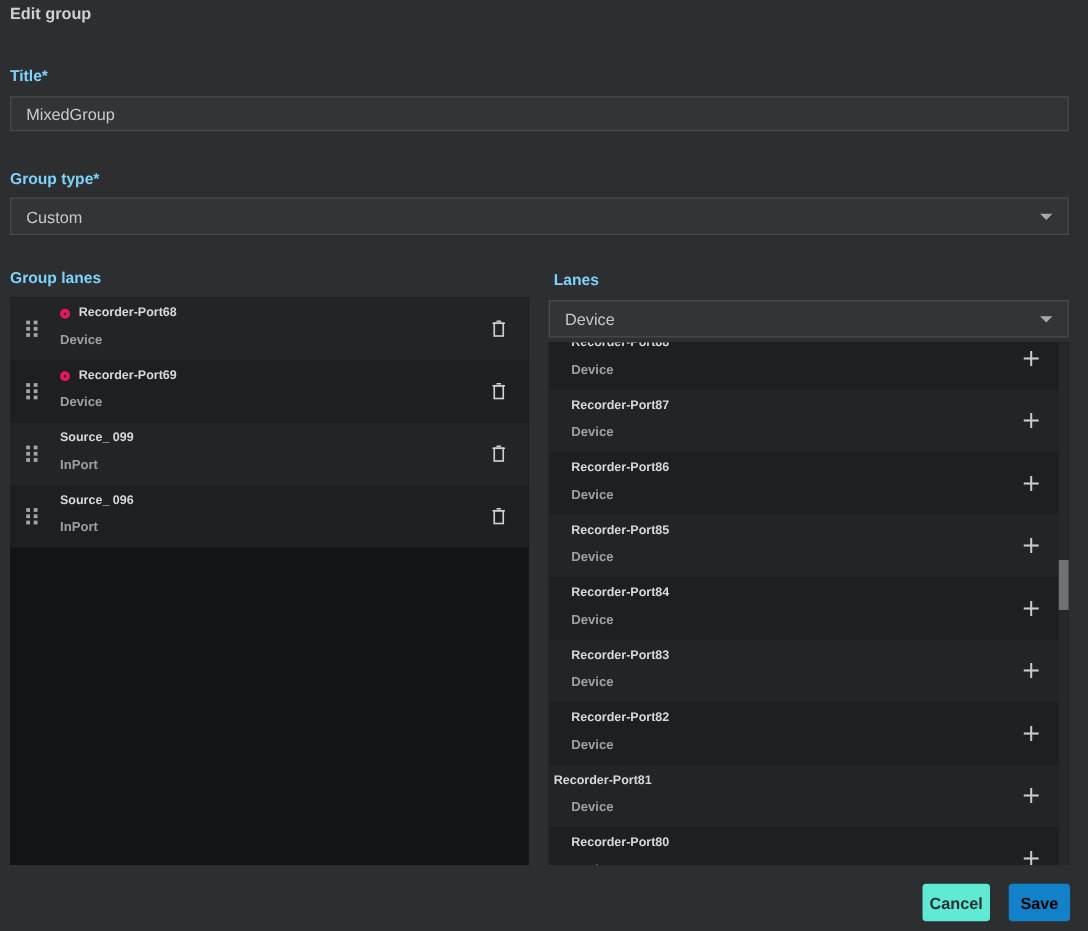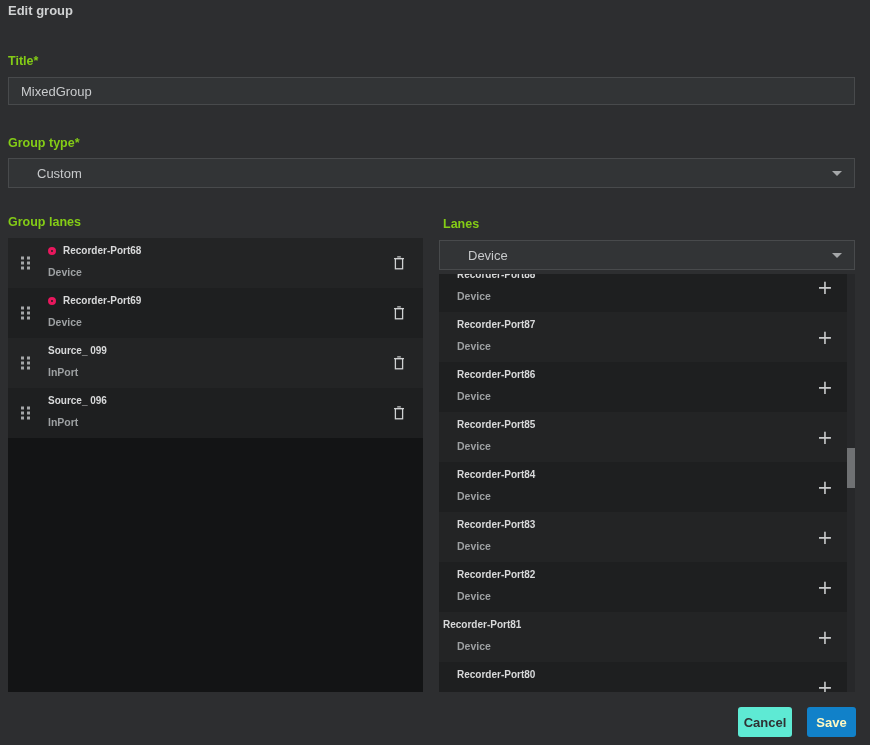--- a/index.html
+++ b/index.html
@@ -3,36 +3,36 @@
 <meta charset="utf-8">
 <style>
   * { margin:0; padding:0; box-sizing:border-box; }
   html,body { background:#2d2e30; }
   .page {
     position:relative; width:870px; height:745px;
     background:#2d2e30; overflow:hidden;
     font-family:"Liberation Sans", sans-serif;
   }
   .heading { position:absolute; left:8px; top:3px; font-size:13px; font-weight:bold; color:#d0d2d3; }
-  .field-label { position:absolute; font-size:12.5px; font-weight:bold; color:#84cc16; }
+  .field-label { position:absolute; font-size:12.5px; font-weight:bold; color:#7dd3fc; }
   #title-label { left:8px; top:54px; }
   #type-label  { left:8px; top:136px; }
   #grouplanes-label { left:8px; top:215px; }
   #lanes-label { left:443px; top:217px; }
 
   .text-input {
     position:absolute; left:8px; top:77px; width:847px; height:28px;
     background:#323436; border:1px solid #484a4c; color:#c9cbcd;
     font-size:13px; padding:0 12px; font-family:"Liberation Sans", sans-serif;
     outline:none;
   }
   .select-box {
     position:absolute; background:#323436; border:1px solid #484a4c;
     color:#c7c9cb; font-size:13px; display:flex; align-items:center;
-    padding:0 28px; cursor:pointer;
+    padding:0 12px; cursor:pointer;
   }
   #type-select  { left:8px;   top:158px; width:847px; height:30px; }
   #lanes-select { left:439px; top:240px; width:416px; height:30px; }
   .caret {
     position:absolute; right:12px; top:50%; margin-top:-2px;
     width:0; height:0;
     border-left:5px solid transparent; border-right:5px solid transparent;
     border-top:5px solid #a5a7a9;
   }
 
@@ -78,21 +78,21 @@
     position:absolute; right:0; top:174px; width:8px; height:40px;
     background:#6f7173;
   }
 
   .footer-btn {
     position:absolute; top:707px; height:30px; border:none; border-radius:3px;
     font-family:"Liberation Sans", sans-serif; font-size:13px; font-weight:bold;
     cursor:pointer;
   }
   #cancel-btn { left:738px; width:54px; background:#5eead4; color:#2f3133; }
-  #save-btn   { left:807px; width:49px; background:var(--save-color,#1181c9); color:#fef9c3; }
+  #save-btn   { left:807px; width:49px; background:var(--save-color,#1181c9); color:#000000; }
 </style>
 </head>
 <body>
 
 <div class="page">
 
   <div class="heading">Edit group</div>
 
   <div class="field-label" id="title-label">Title*</div>
   <input class="text-input" id="title-input" value="MixedGroup" style="">

